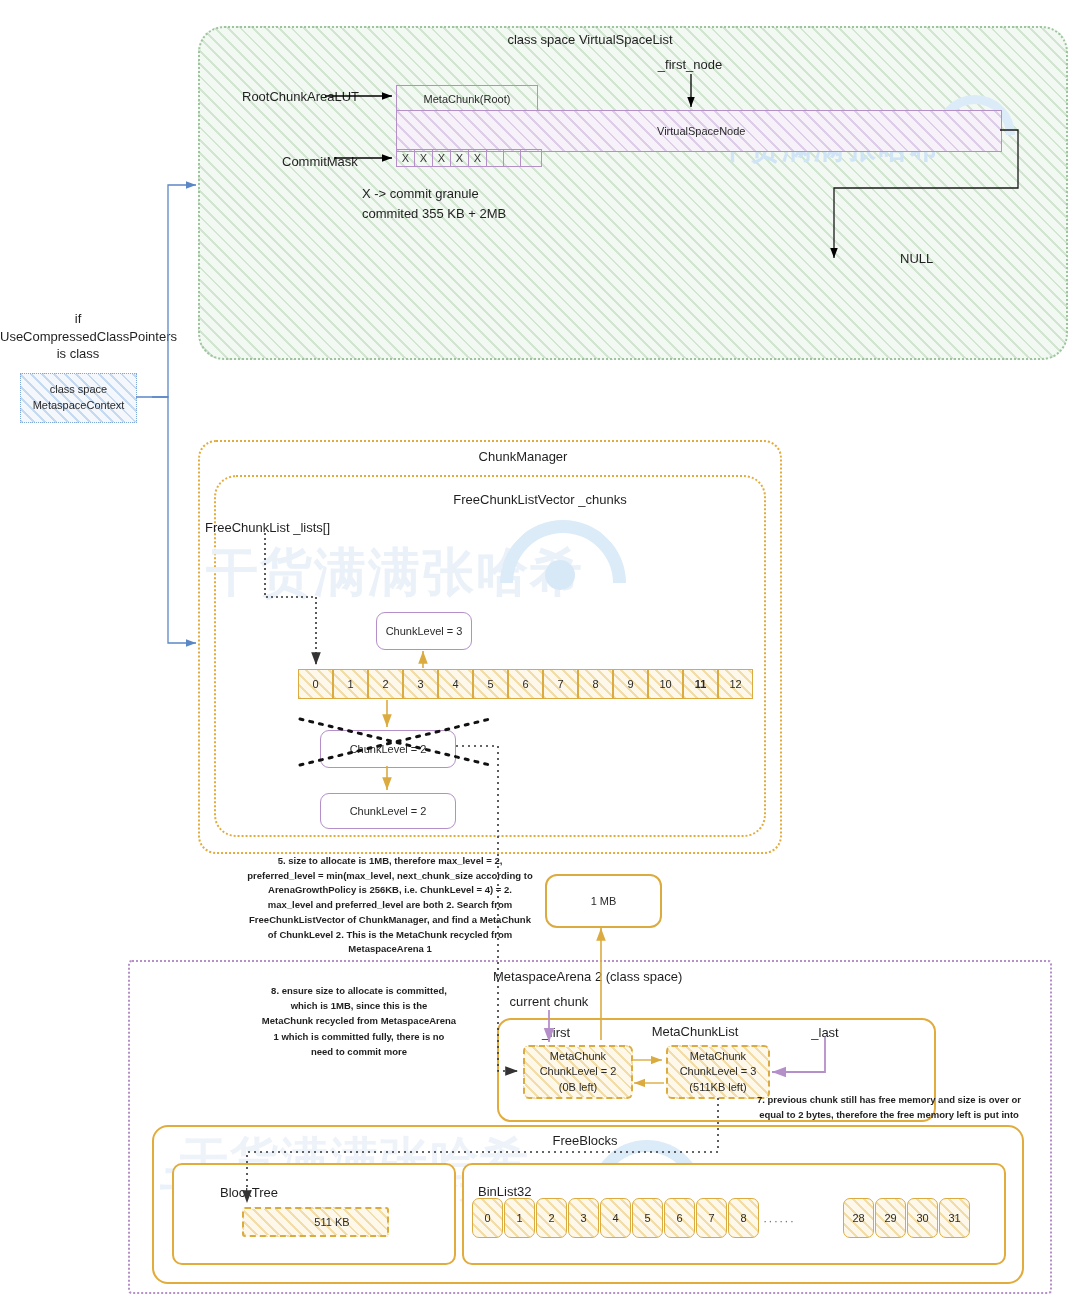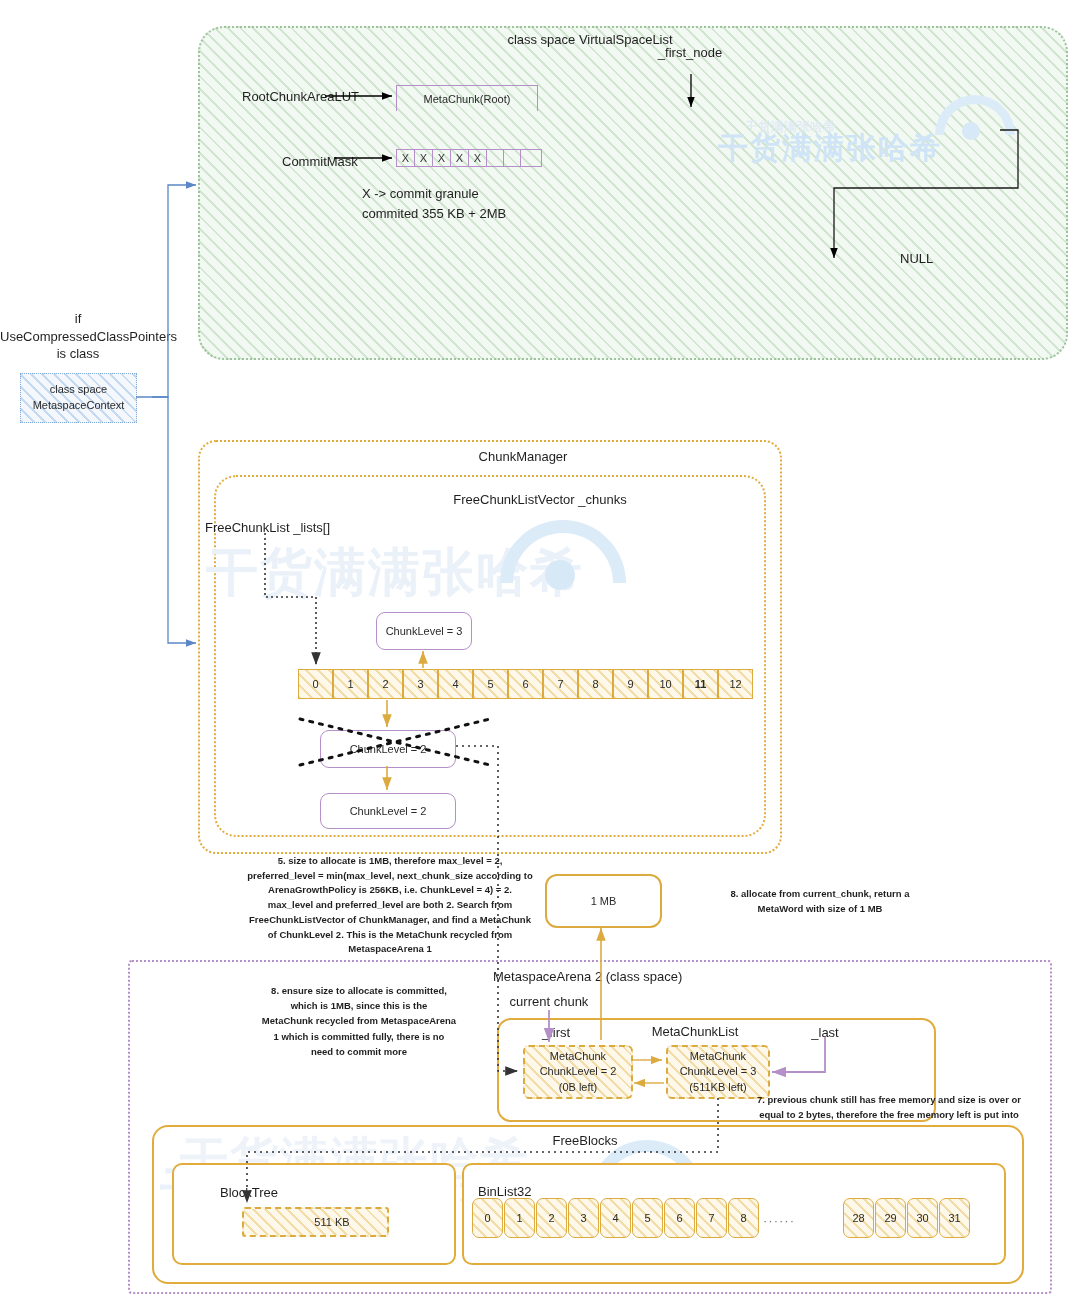--- a/index.html
+++ b/index.html
@@ -170,31 +170,34 @@
 </style>
 </head>
 <body>
 
 <div id="page">
 
   <div class="panel-green" style="left:198px;top:26px;width:866px;height:330px;"></div>
 
   <div class="txt ctr" style="left:500px;top:31px;width:180px;">class space VirtualSpaceList</div>
 
-  <div class="txt ctr" style="left:625px;top:44px;width:130px;">_first_node</div>
+  <div class="txt ctr" style="left:625px;top:56px;width:130px;">_first_node</div>
 
   <div class="wm" style="left:745px;top:118px;font-size:13px;opacity:.85;">干货满满张哈希</div>
   <div class="wm" style="left:718px;top:128px;font-size:30px;color:#cfe4f6;letter-spacing:2px;">干货满满张哈希</div>
   <div class="wm-ring" style="left:935px;top:95px;width:62px;height:62px;"></div>
   <div class="wm-dot" style="left:962px;top:122px;width:18px;height:18px;"></div>
 
   <div class="txt" style="left:242px;top:88px;">RootChunkAreaLUT</div>
 
   <div class="root-chunk" style="left:396px;top:85px;width:140px;height:25px;">MetaChunk(Root)</div>
 
+  <div class="band-purple" style="left:396px;top:110px;width:604px;height:40px;">
+    <span style="position:absolute;left:260px;font-size:11px;">VirtualSpaceNode</span>
+  </div>
 
   <div class="txt" style="left:282px;top:153px;">CommitMask</div>
   <div class="abs" style="left:396px;top:149px;display:flex;">
     <div class="commit-cell" style="width:18px;height:18px;">X</div>
     <div class="commit-cell" style="width:18px;height:18px;">X</div>
     <div class="commit-cell" style="width:18px;height:18px;">X</div>
     <div class="commit-cell" style="width:18px;height:18px;">X</div>
     <div class="commit-cell" style="width:18px;height:18px;">X</div>
     <div class="commit-cell" style="width:17px;height:18px;"></div>
     <div class="commit-cell" style="width:17px;height:18px;"></div>
@@ -248,22 +251,20 @@
 
   <div class="txt ctr bold" style="left: 178px; top: 854px; width: 424px; font-size: 9.5px; line-height: 1.55; white-space: pre-line;">5. size to allocate is 1MB, therefore max_level = 2,
 preferred_level = min(max_level, next_chunk_size according to
 ArenaGrowthPolicy is 256KB, i.e. ChunkLevel = 4) = 2.
 max_level and preferred_level are both 2. Search from
 FreeChunkListVector of ChunkManager, and find a MetaChunk
 of ChunkLevel 2. This is the MetaChunk recycled from
 MetaspaceArena 1</div>
 
   <div class="rbox-orange" style="left:545px;top:874px;width:113px;height:50px;">1 MB</div>
-  <div class="txt ctr bold" style="left: 670px; top: 887px; width: 300px; font-size: 9.5px; line-height: 1.55; white-space: pre-line;">8. allocate from current_chunk, return a
-MetaWord with size of 1 MB</div>
 
   <div class="panel-purple-dot" style="left:128px;top:960px;width:920px;height:330px;border-radius:4px;"></div>
   <div class="txt" style="left:493px;top:968px;">MetaspaceArena 2 (class space)</div>
 
   <div class="txt ctr bold" style="left: 228px; top: 983px; width: 262px; font-size: 9.5px; line-height: 1.6; white-space: pre-line;">8. ensure size to allocate is committed,
 which is 1MB, since this is the
 MetaChunk  recycled from MetaspaceArena
 1 which is committed fully, there is no
 need to commit more</div>
 

